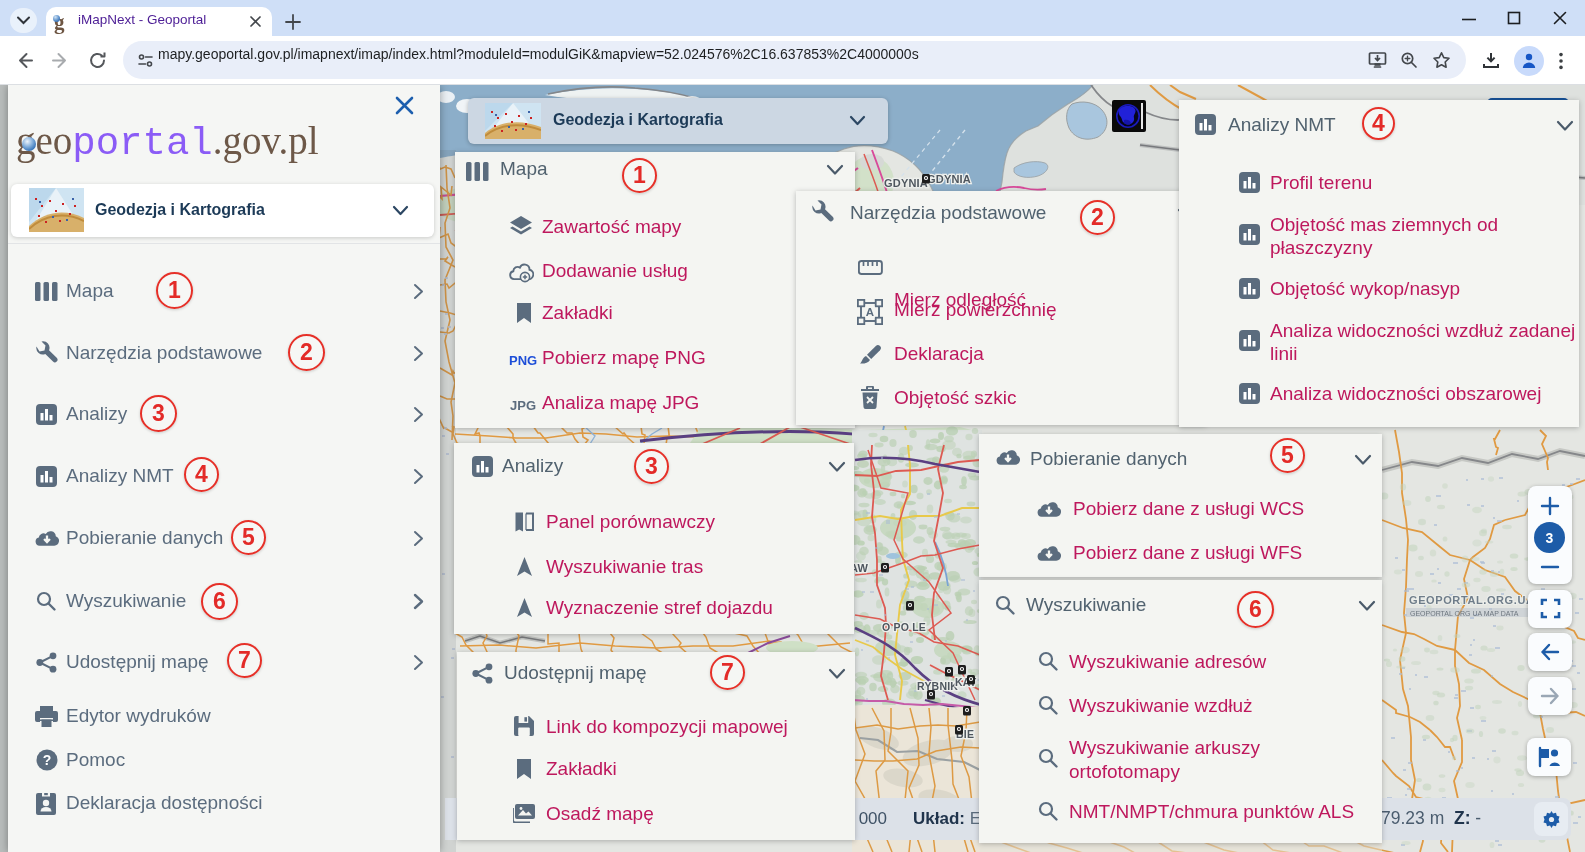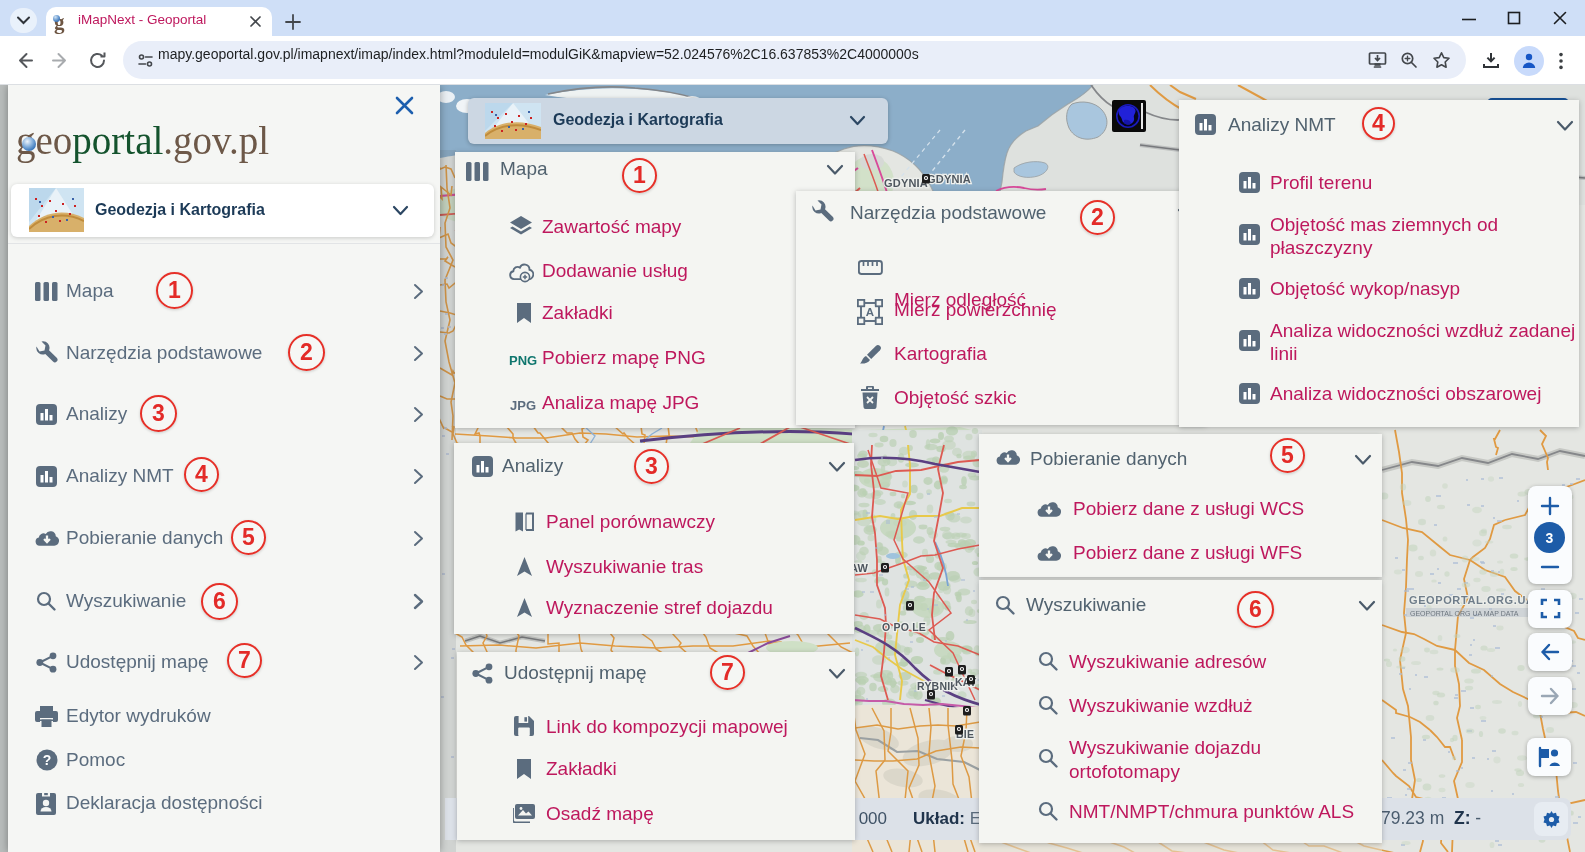--- a/index.html
+++ b/index.html
@@ -35,21 +35,21 @@
 
 <div id="tabbar"></div>
 <div style="position:absolute;left:10px;top:8px;width:27px;height:25px;background:rgba(255,255,255,.55);border-radius:13px;"></div>
 <svg class="abs" style="left:16px;top:15px;" width="15" height="11" viewBox="0 0 15 11">
     <path d="M2 2.5 L7.5 8 L13 2.5" fill="none" stroke="#30343a" stroke-width="2" stroke-linecap="round"></path>
   </svg>
 <div id="tab"></div>
 
 <div class="abs" style="left:54px;top:10px;font-family:'Liberation Serif',serif;font-size:21px;color:#6d5542;z-index:3;font-weight:bold;">g</div>
 <div class="abs" style="left:53px;top:15px;width:7px;height:7px;border-radius:50%;background:radial-gradient(circle at 35% 30%,#cfe3f5,#4d85c4 60%,#2a5d9d);z-index:4;"></div>
-<div class="abs" style="left:78px;top:12px;font-size:13.5px;color:#be185d;z-index:3;">iMapNext - Geoportal</div>
+<div class="abs" style="left:78px;top:12px;font-size:13.5px;color:#4c1d95;z-index:3;">iMapNext - Geoportal</div>
 <svg class="abs" style="left:249px;top:15px;z-index:3;" width="13" height="13" viewBox="0 0 13 13">
     <path d="M2 2 L11 11 M11 2 L2 11" stroke="#43474c" stroke-width="1.7" stroke-linecap="round"></path>
   </svg>
 <svg class="abs" style="left:284px;top:13px;" width="18" height="18" viewBox="0 0 18 18">
     <path d="M9 2 V16 M2 9 H16" stroke="#43474c" stroke-width="1.8" stroke-linecap="round"></path>
   </svg>
 
 <svg class="abs" style="left:1460px;top:10px;" width="18" height="18" viewBox="0 0 18 18">
     <path d="M2 9.5 H16" stroke="#1c1e21" stroke-width="1.6"></path>
   </svg>
@@ -981,21 +981,21 @@
     <svg class="abs" style="left:53px;top:109px;" width="26" height="22" viewBox="0 0 26 22">
           <path d="M21.5 8.5 a5 5 0 0 0 -9.6 -1.9 a4.3 4.3 0 0 0 -6.6 3.6 a4 4 0 0 0 .7 7.9 h13.5 a4.8 4.8 0 0 0 2 -9.4 Z" fill="none" stroke="#5b6c7e" stroke-width="1.9"></path>
           <circle cx="17" cy="16" r="4.6" fill="#f4f5f2" stroke="#5b6c7e" stroke-width="1.6"></circle>
           <path d="M17 13.8 V18.2 M14.8 16 H19.2" stroke="#5b6c7e" stroke-width="1.5"></path>
         </svg>
     <div class="pitem" style="left:87px;top:108px;">Dodawanie usług</div>
     <svg class="abs" style="left:62px;top:151px;" width="14" height="20" viewBox="0 0 14 20">
           <use href="#i-bookmark"></use>
         </svg>
     <div class="pitem" style="left:87px;top:150px;">Zakładki</div>
-    <div class="abs" style="left:54px;top:201px;font-size:13px;font-weight:bold;color:#0f766e;">PNG</div>
+    <div class="abs" style="left:54px;top:201px;font-size:13px;font-weight:bold;color:#1d4ed8;">PNG</div>
     <div class="pitem" style="left:87px;top:195px;">Pobierz mapę PNG</div>
     <div class="abs" style="left:55px;top:246px;font-size:13px;font-weight:bold;color:#5b6c7e;">JPG</div>
     <div class="pitem" style="left:87px;top:240px;">Analiza mapę JPG</div>
   </div>
 
   <div class="panel" style="left:454px;top:358px;width:400px;height:191px;">
     <svg class="abs" style="left:18px;top:13px;" width="21" height="21" viewBox="0 0 21 21">
           <use href="#i-chartsq"></use>
         </svg>
     <div class="ptitle" style="left:48px;top:12px;">Analizy</div>
@@ -1073,21 +1073,21 @@
             <rect x="18.7" y="18.7" width="6.4" height="6.4"></rect>
           </g>
           <rect x="8" y="7.5" width="10" height="11" fill="#f4f5f2"></rect>
           <text x="13" y="17" font-size="11.5" font-weight="bold" fill="#5b6c7e" text-anchor="middle" font-family="Liberation Sans">A</text>
         </svg>
     <div class="pitem" style="left:98px;top:108px;">Mierz powierzchnię</div>
     <svg class="abs" style="left:62px;top:153px;" width="24" height="24" viewBox="0 0 24 24">
           <path d="M22 2 a3 3 0 0 0 -4.2 0 L9 10.8 L13.2 15 L22 6.2 a3 3 0 0 0 0 -4.2 Z" fill="#5b6c7e"></path>
           <path d="M8 12 L12 16 C10 19 6 20 2 19.5 C4.5 17.5 4 14 8 12 Z" fill="#5b6c7e"></path>
         </svg>
-    <div class="pitem" style="left:98px;top:152px;">Kartografia</div>
+    <div class="pitem" style="left:98px;top:152px;">Deklaracja</div>
     <svg class="abs" style="left:64px;top:195px;" width="20" height="23" viewBox="0 0 20 23">
           <path d="M1 4 H19 M7 4 V1.5 a1 1 0 0 1 1 -1 H12 a1 1 0 0 1 1 1 V4" stroke="#5b6c7e" stroke-width="2" fill="none"></path>
           <path d="M2.5 6.5 H17.5 L16.5 21 a2 2 0 0 1 -2 1.9 H5.5 a2 2 0 0 1 -2 -1.9 Z" fill="#5b6c7e"></path>
           <path d="M7 11 L13 17 M13 11 L7 17" stroke="#f4f5f2" stroke-width="1.8"></path>
         </svg>
     <div class="pitem" style="left:98px;top:196px;">Objętość szkic</div>
   </div>
 
   <div class="panel" style="left:1179px;top:15px;width:400px;height:327px;">
     <svg class="abs" style="left:16px;top:14px;" width="21" height="21" viewBox="0 0 21 21">
@@ -1149,32 +1149,32 @@
           <use href="#i-mag"></use>
         </svg>
     <div class="pitem" style="left:90px;top:71px;">Wyszukiwanie adresów</div>
     <svg class="abs" style="left:59px;top:115px;" width="21" height="21" viewBox="0 0 21 21">
           <use href="#i-mag"></use>
         </svg>
     <div class="pitem" style="left:90px;top:115px;">Wyszukiwanie wzdłuż</div>
     <svg class="abs" style="left:59px;top:168px;" width="21" height="21" viewBox="0 0 21 21">
           <use href="#i-mag"></use>
         </svg>
-    <div class="pitem" style="left:90px;top:156px;white-space:normal;width:280px;line-height:24px;">Wyszukiwanie dojazdu ortofotomapy</div>
+    <div class="pitem" style="left:90px;top:156px;white-space:normal;width:280px;line-height:24px;">Wyszukiwanie arkuszy ortofotomapy</div>
     <svg class="abs" style="left:59px;top:221px;" width="21" height="21" viewBox="0 0 21 21">
           <use href="#i-mag"></use>
         </svg>
     <div class="pitem" style="left:90px;top:221px;">NMT/NMPT/chmura punktów ALS</div>
   </div>
   </div>
   <div id="sidebar">
     <svg class="abs" style="left:386px;top:10px;" width="21" height="21" viewBox="0 0 21 21">
         <path d="M3 3 L18 18 M18 3 L3 18" stroke="#1d5fae" stroke-width="2.6" stroke-linecap="round"></path>
       </svg>
-    <div class="abs" style="left:8px;top:33px;font-family:'Liberation Serif',serif;font-size:39px;color:#6d5848;">geo<span style="color:#14532d;">portal</span>.gov.pl</div>
+    <div class="abs" style="left:8px;top:33px;font-family:'Liberation Serif',serif;font-size:39px;color:#6d5848;">geo<span style="color:#8b5cf6;font-family:Liberation Mono, monospace;">portal</span>.gov.pl</div>
     <div class="abs" style="left:14px;top:52px;width:14px;height:14px;border-radius:50%;background:radial-gradient(circle at 38% 32%,#ecf4fb,#79a8d8 45%,#2f6db4 78%,#1c4f8e);"></div>
     <div class="abs" style="left:3px;top:99px;width:423px;height:53px;background:#fff;border-radius:6px;box-shadow:0 1px 4px rgba(0,0,0,.18);"></div>
     <div class="abs" style="left:21px;top:103px;width:55px;height:44px;overflow:hidden;">
         <svg width="55" height="44" viewBox="0 0 55 44">
           <rect width="55" height="44" fill="#cfe4f2"></rect>
           <path d="M0 44 L27 0 L55 44 Z" fill="#e9f2f8"></path>
           <path d="M0 0 L27 0 L0 34 Z" fill="#bcd8ec"></path>
           <path d="M0 38 C15 24 35 20 55 30 L55 44 L0 44 Z" fill="#d8b06a"></path>
           <path d="M0 41 C15 27 35 23 55 33" fill="none" stroke="#c08c3c" stroke-width="2"></path>
           <g fill="#cc2222">

